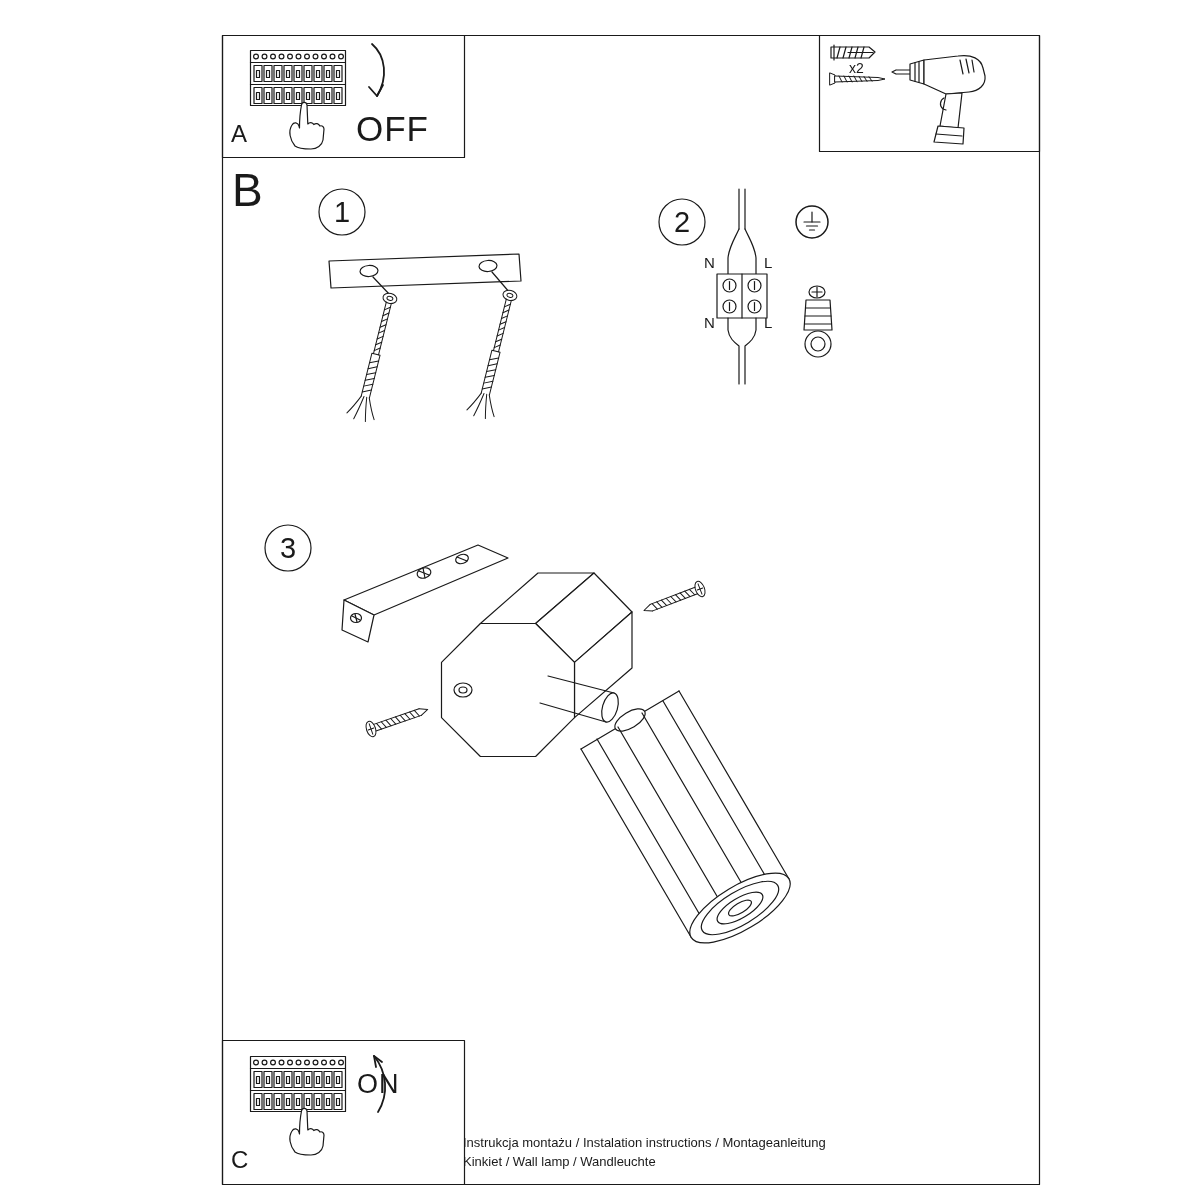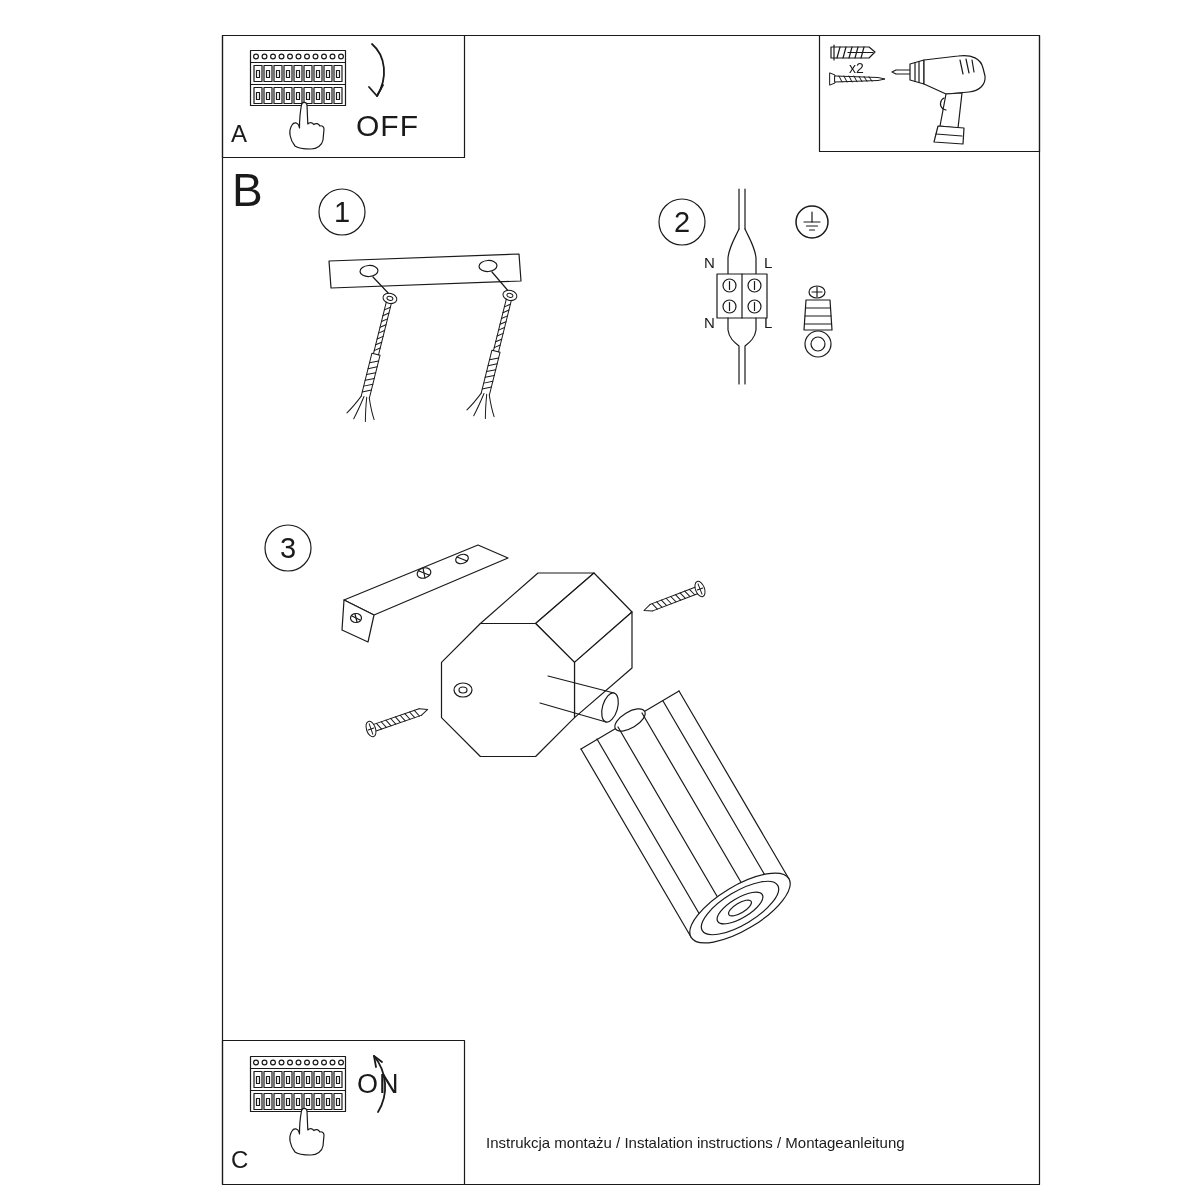--- a/index.html
+++ b/index.html
@@ -1,21 +1,21 @@
 <!DOCTYPE html>
 <html><head>
 <meta charset="utf-8">
 <style>
   html,body{margin:0;padding:0;background:#fff}
   .page{position:relative;width:1200px;height:1200px;background:#fff;overflow:hidden;
         font-family:"Liberation Sans",sans-serif;color:#1a1a1a}
   svg.art{position:absolute;left:0;top:0}
   .t{position:absolute;white-space:pre;color:#1a1a1a}
   .badge-num{position:absolute;width:46px;height:46px;line-height:46px;text-align:center;font-size:29px}
-  .footer{position:absolute;left:486px;top:1133px;font-size:15px;line-height:19px}
+  .footer{position:absolute;left:463px;top:1133px;font-size:13px;line-height:19px}
   .footer span{display:block}
 </style>
 </head>
 <body>
 
 <div class="page">
 
 <svg class="art" width="1200" height="1200" viewBox="0 0 1200 1200">
 <defs>
   <g id="brk">
@@ -266,34 +266,35 @@
         </g>
   <g stroke-width="1.8">
     <path d="M378,1112 C389,1094 387,1072 374,1056"></path>
     <path d="M374,1056 L382,1062 M374,1056 L376,1067"></path>
   </g>
 
 </g>
 </svg>
 
 <span class="t" style="left:231px;top:120px;font-size:24px">A</span>
-<span class="t" style="left:356px;top:109px;font-size:30px;letter-spacing:1px">OFF</span>
+<span class="t" style="left:356px;top:109px;font-size:35px;letter-spacing:1px">OFF</span>
 <span class="t" style="left:232px;top:163px;font-size:46px">B</span>
 
 <span class="t badge-num" style="left:319px;top:189px">1</span>
 <span class="t badge-num" style="left:659px;top:199px">2</span>
 <span class="t badge-num" style="left:265px;top:525px">3</span>
 
 <span class="t" style="left:849px;top:60px;font-size:14px">x2</span>
 
 <span class="t" style="left:704px;top:254px;font-size:15px">N</span>
 <span class="t" style="left:764px;top:254px;font-size:15px">L</span>
 <span class="t" style="left:704px;top:314px;font-size:15px">N</span>
 <span class="t" style="left:764px;top:314px;font-size:15px">L</span>
 
 <span class="t" style="left:231px;top:1146px;font-size:24px">C</span>
 <span class="t" style="left:357px;top:1069px;font-size:27px;letter-spacing:1px">ON</span>
 
 <div class="footer">
   <span>Instrukcja montażu / Instalation instructions / Montageanleitung</span>
+  <span>Kinkiet  / Wall lamp / Wandleuchte</span>
 </div>
 
 </div>
 
 </body></html>

